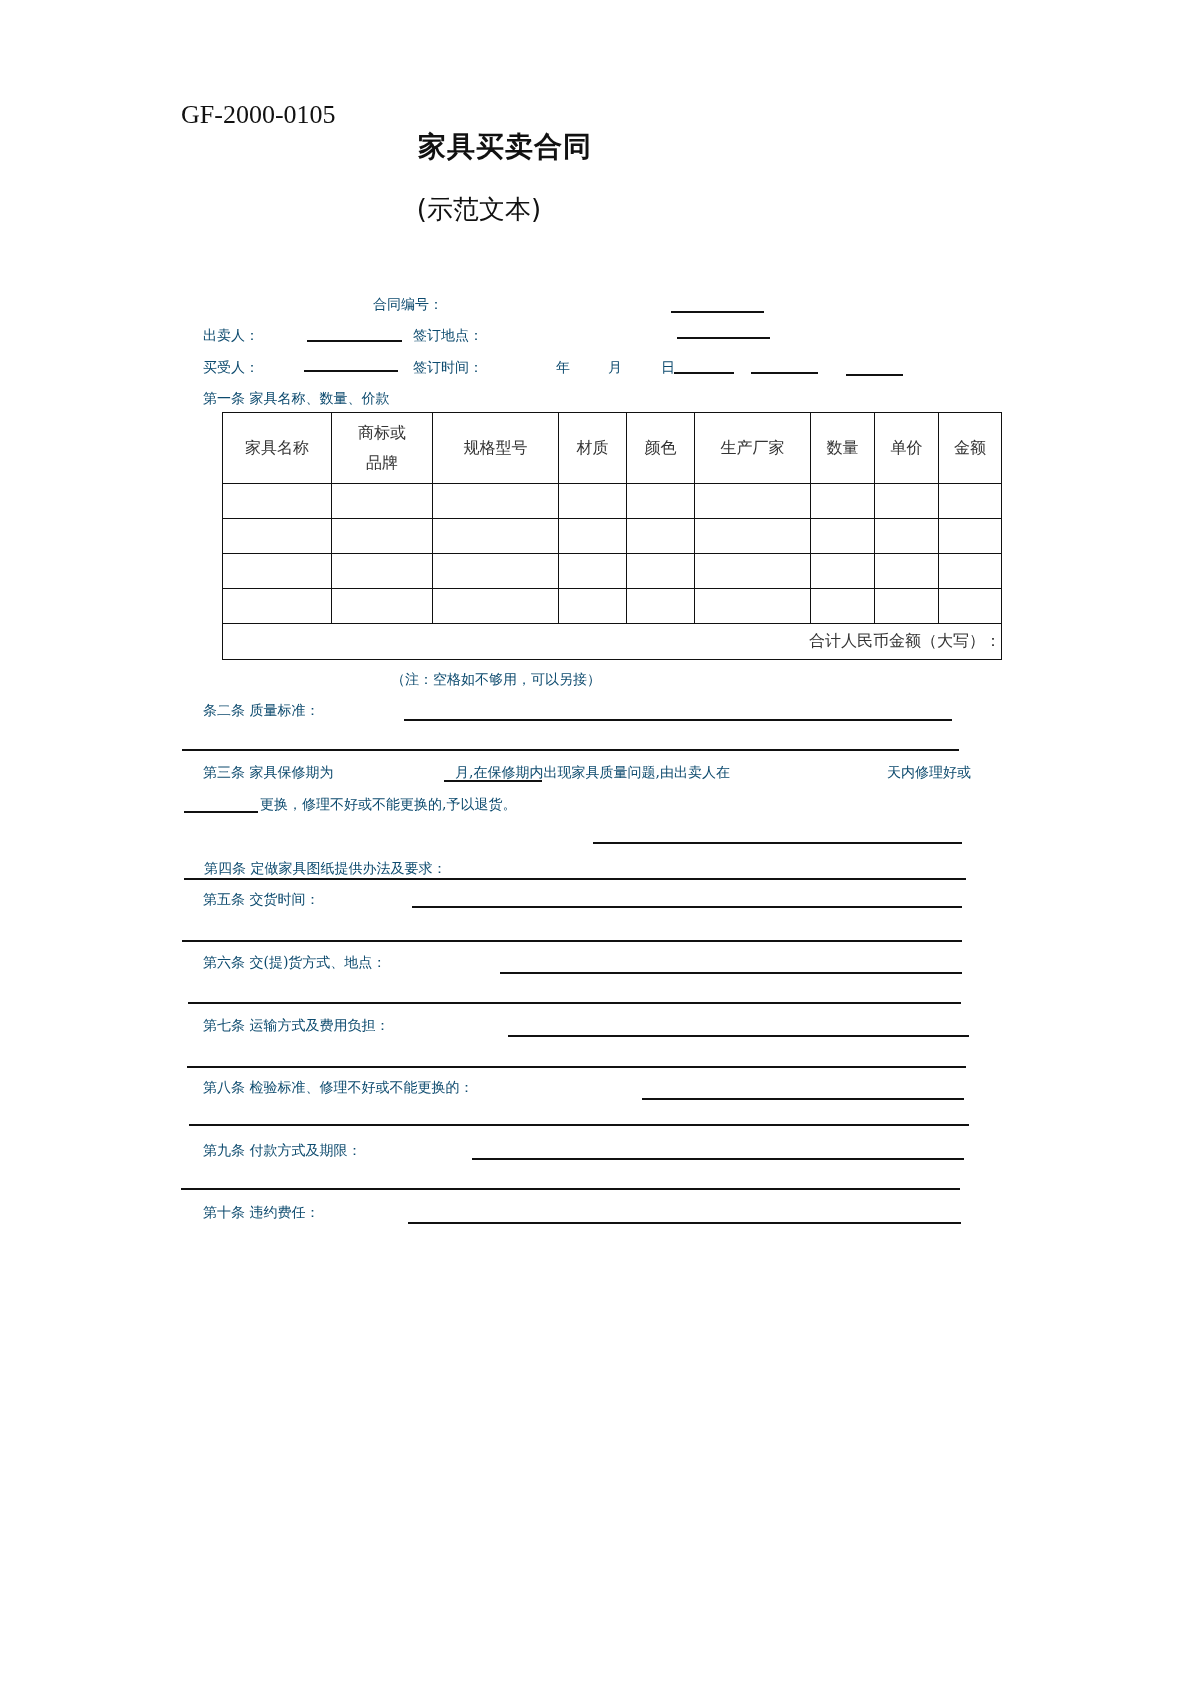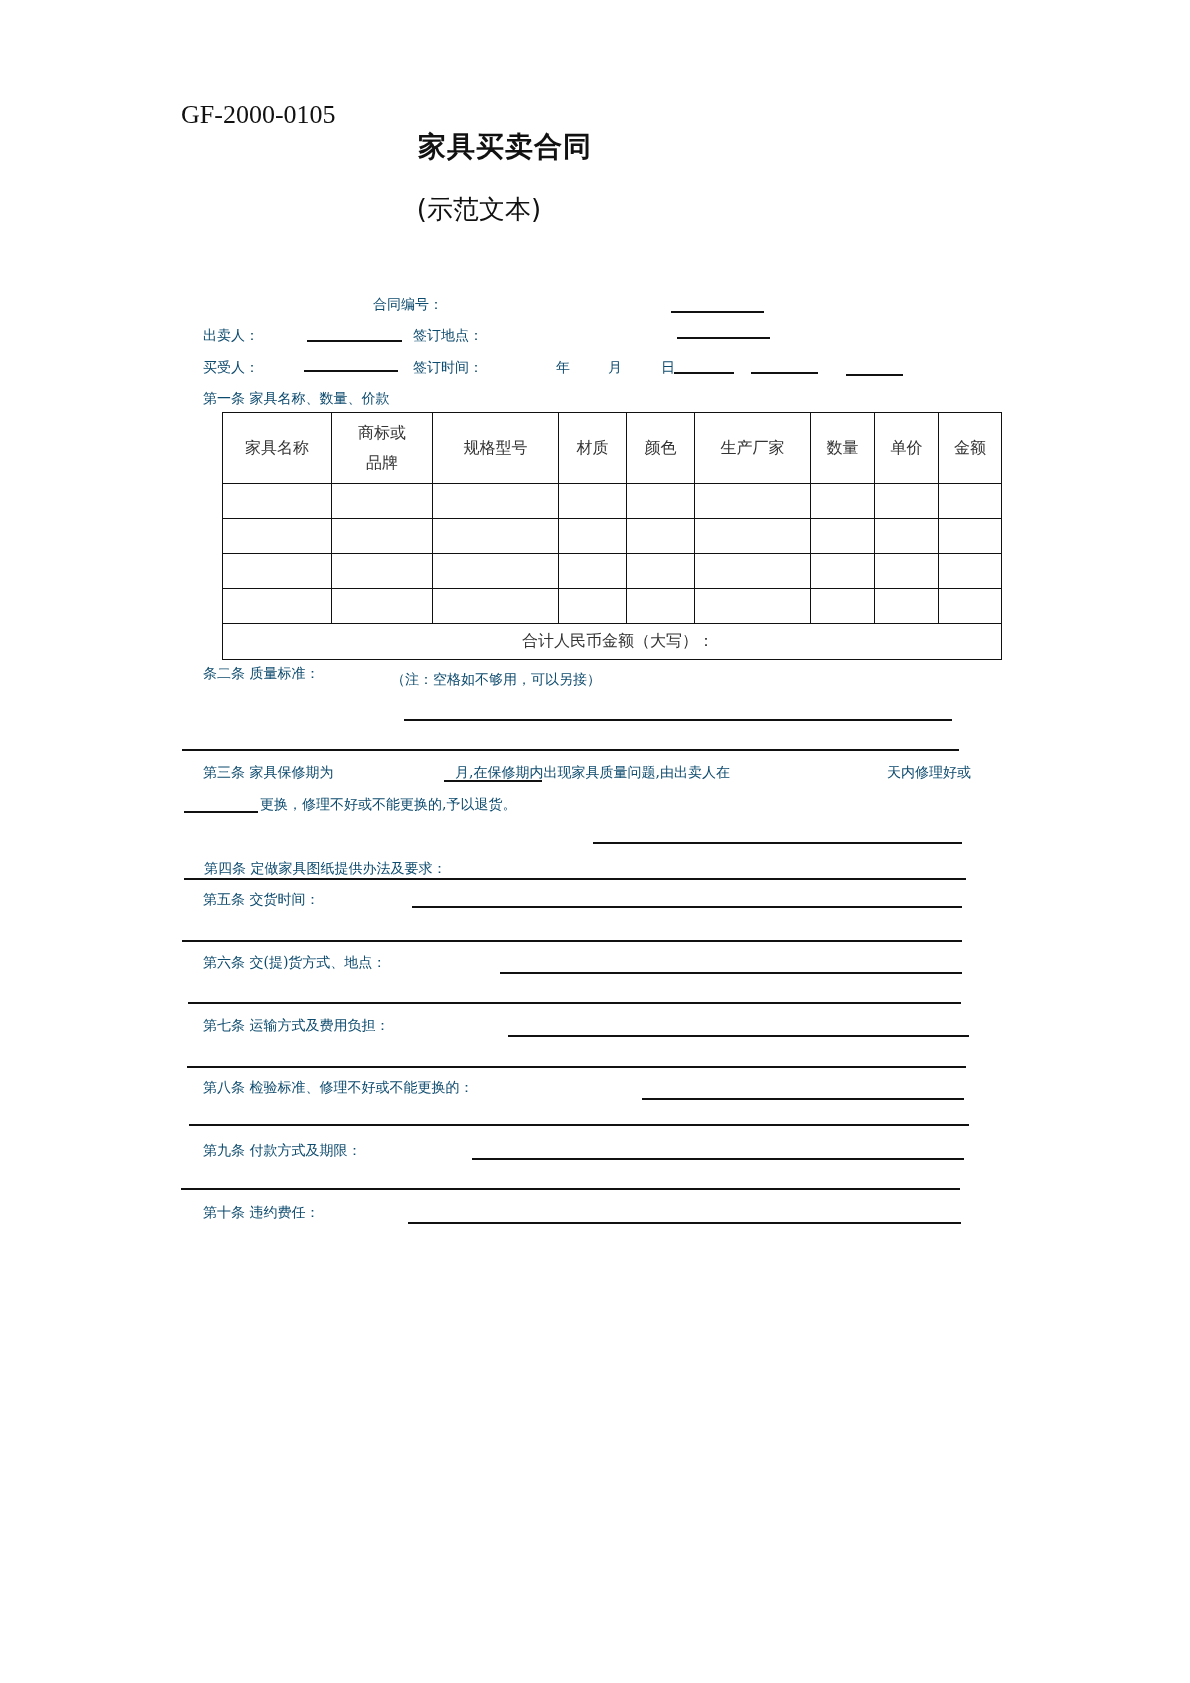--- a/index.html
+++ b/index.html
@@ -12,21 +12,21 @@
     .subtitle { left: 0; width: 958px; text-align: center; top: 192px; font-family: "DejaVu Sans", sans-serif;
                 font-size: 26px; }
     .txt { font-size: 14px; line-height: 22px; color: #0c4a6e; }
     .line { position: absolute; height: 0; border-top: 2px solid #111; }
     .table { position: absolute; left: 180px; top: 412px; width: 779px; border-collapse: collapse;
              font-size: 16px; color: #333; table-layout: fixed; margin-left: 42px; }
     .table td, .table th { border: 1.5px solid #111; text-align: center; vertical-align: middle; padding: 0;
                            font-weight: normal; }
     .table th { height: 70px; line-height: 30px; }
     .table td { height: 34px; }
-    .table td.total { text-align: center; padding-left: 12px; font-size: 16px; height: 35px; }
+    .table td.total { text-align: right; padding-left: 12px; font-size: 16px; height: 35px; }
   </style>
 </head>
 <body>
 
 <div class="abs doc-code">GF-2000-0105</div>
 <div class="abs title">家具买卖合同</div>
 <div class="abs subtitle">(示范文本)</div>
 
 <div class="abs txt" style="left:373px; top:293px;">合同编号：</div>
 <div class="line" style="left:671px; top:311px; width:93px;"></div>
@@ -120,21 +120,21 @@
     <td></td>
   </tr>
   <tr>
     <td class="total" colspan="9"><span>合计人民币金额（大写）：</span></td>
   </tr>
 </tbody>
   </table>
 
 <div class="abs txt" style="left:391px; top:668px;">（注：空格如不够用，可以另接）</div>
 
-<div class="abs txt" style="left:203px; top:662px;">条二条  质量标准：</div>
+<div class="abs txt" style="left:203px; top:699px;">条二条  质量标准：</div>
 <div class="line" style="left:404px; top:719px; width:548px;"></div>
 <div class="line" style="left:182px; top:749px; width:777px;"></div>
 
 <div class="abs txt" style="left:203px; top:761px;">第三条  家具保修期为</div>
 <div class="line" style="left:444px; top:780px; width:98px;"></div>
 <div class="abs txt" style="left:455px; top:761px;">月,在保修期内出现家具质量问题,由出卖人在</div>
 <div class="abs txt" style="left:887px; top:761px;">天内修理好或</div>
 <div class="line" style="left:184px; top:811px; width:74px;"></div>
 <div class="abs txt" style="left:260px; top:793px;">更换，修理不好或不能更换的,予以退货。</div>
 

